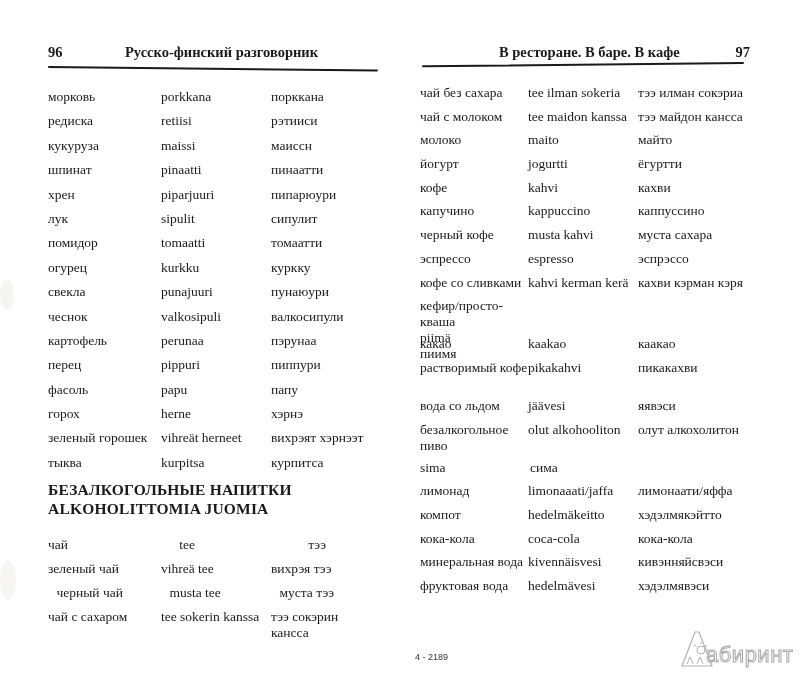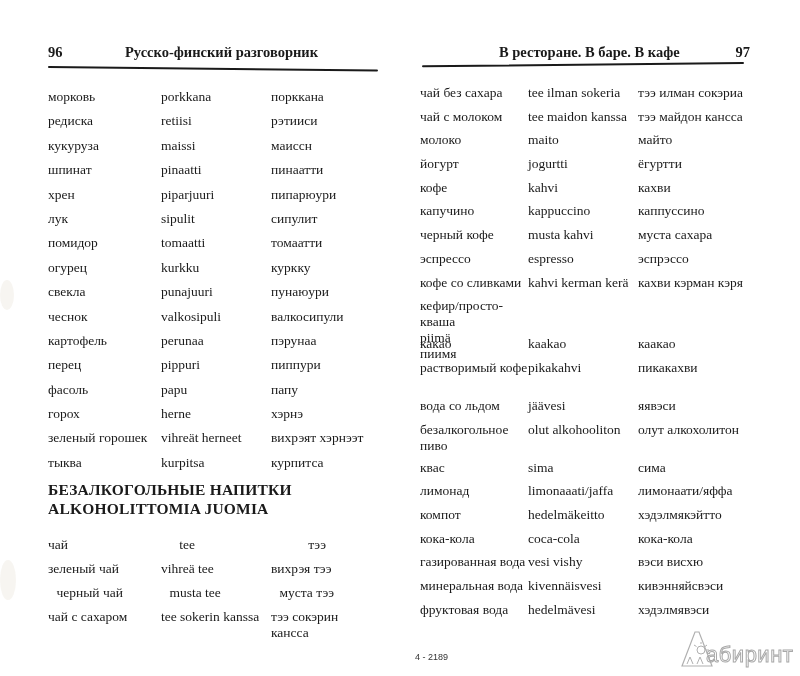--- a/index.html
+++ b/index.html
@@ -265,43 +265,37 @@
         <span class="cell c1">вода со льдом</span>
         <span class="cell c2">jäävesi</span>
         <span class="cell c3">яявэси</span>
       </div>
       <div class="row" style="height: 38px;">
         <span class="cell c1">безалкогольное пиво</span>
         <span class="cell c2">olut alkohooliton</span>
         <span class="cell c3">олут алкохолитон</span>
       </div>
       <div class="row" style="height: 23.7px;">
-        <span class="cell c1">квас</span>
         <span class="cell c2">sima</span>
         <span class="cell c3">сима</span>
       </div>
       <div class="row" style="height: 23.7px;">
         <span class="cell c1">лимонад</span>
         <span class="cell c2">limonaaati/jaffa</span>
         <span class="cell c3">лимонаати/яффа</span>
       </div>
       <div class="row" style="height: 23.7px;">
         <span class="cell c1">компот</span>
         <span class="cell c2">hedelmäkeitto</span>
         <span class="cell c3">хэдэлмякэйтто</span>
       </div>
       <div class="row" style="height: 23.7px;">
         <span class="cell c1">кока-кола</span>
         <span class="cell c2">coca-cola</span>
         <span class="cell c3">кока-кола</span>
-      </div>
-      <div class="row" style="height: 23.7px;">
-        <span class="cell c1">газированная вода</span>
-        <span class="cell c2">vesi vishy</span>
-        <span class="cell c3">вэси висхю</span>
       </div>
       <div class="row" style="height: 23.7px;">
         <span class="cell c1">минеральная вода</span>
         <span class="cell c2">kivennäisvesi</span>
         <span class="cell c3">кивэнняйсвэси</span>
       </div>
       <div class="row" style="height: 23.7px;">
         <span class="cell c1">фруктовая вода</span>
         <span class="cell c2">hedelmävesi</span>
         <span class="cell c3">хэдэлмявэси</span>

